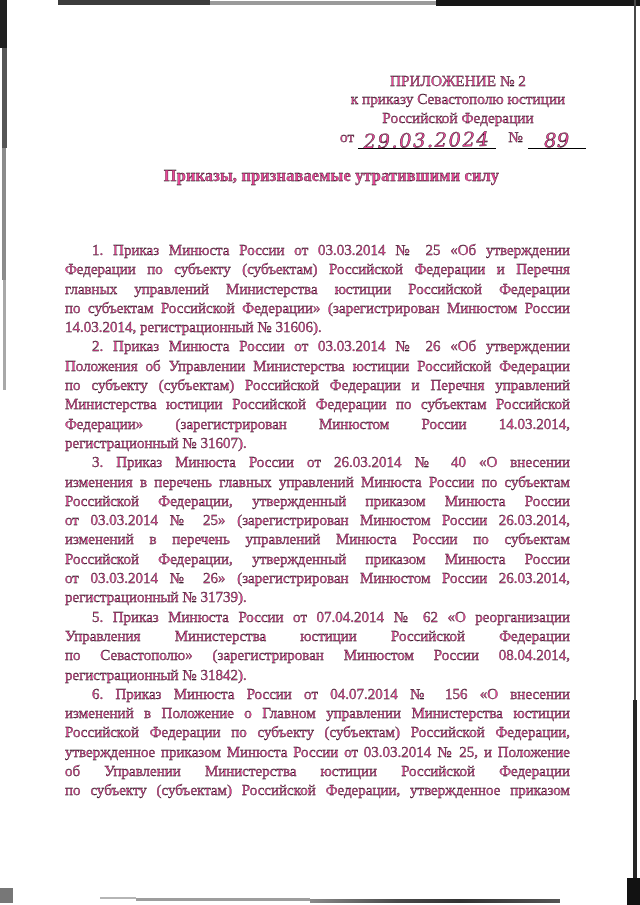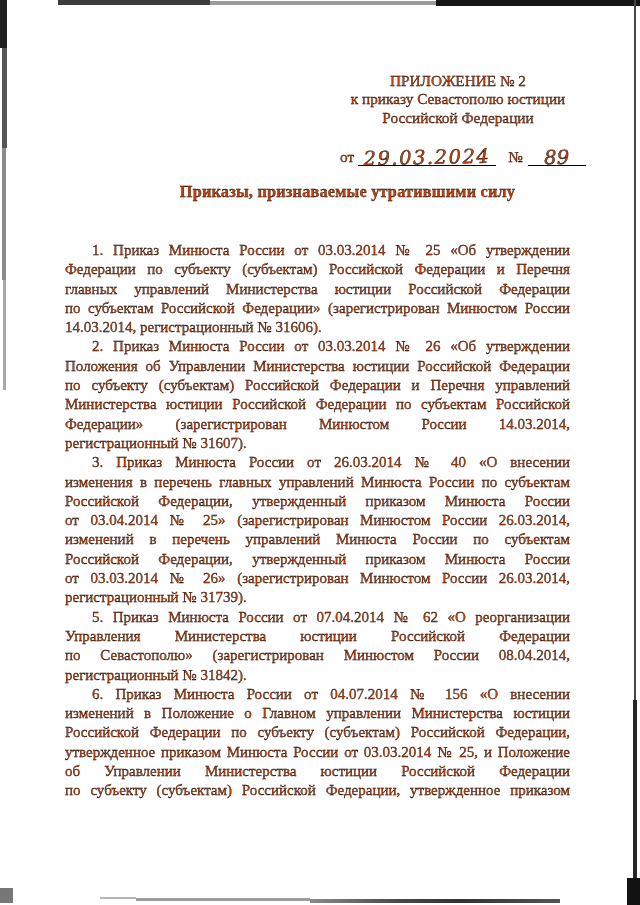--- a/index.html
+++ b/index.html
@@ -1,18 +1,18 @@
 <!DOCTYPE html>
 <html><head>
 <meta charset="utf-8">
 <style>
   html,body{margin:0;padding:0;background:#ffffff;}
   .page{
     position:relative;width:640px;height:905px;background:#fff;overflow:hidden;
-    font-family:"Liberation Serif",serif;color:#c2410c;
+    font-family:"Liberation Serif",serif;color:#ec4899;
     -webkit-text-stroke:0.3px #000;
   }
   
   .art{position:absolute;}
   .top-bar-a{left:58px;top:0;width:152px;height:5px;background:#3c3c3c;}
   .top-bar-b{left:210px;top:1px;width:226px;height:4px;background:#9a9a9a;}
   .top-bar-c{left:436px;top:0;width:204px;height:6px;background:#161616;}
   .left-strip-a{left:0;top:0;width:7px;height:48px;background:#1f1f1f;}
   .left-strip-b{left:2px;top:48px;width:5px;height:100px;background:#565656;}
   .left-strip-c{left:2px;top:148px;width:4px;height:132px;background:#8b8b8b;}
@@ -21,36 +21,36 @@
   .right-line-b{left:633px;top:700px;width:4px;height:205px;background:#262626;}
   .bottom-dots{left:100px;top:897px;width:36px;height:2px;background:#b5b5b5;}
   .bottom-seg-a{left:136px;top:898px;width:174px;height:3px;background:#9d9d9d;}
   .bottom-seg-b{left:310px;top:899px;width:250px;height:4px;background:linear-gradient(90deg,#8a8a8a,#4a4a4a 35%,#333 60%,#555);}
   .bottom-left-mark{left:0;top:888px;width:13px;height:15px;background:#777;}
   .bottom-right-mark{left:627px;top:878px;width:13px;height:27px;background:#121212;}
 
   
   .header{position:absolute;left:340px;top:72px;width:252px;font-size:15.3px;line-height:18.3px;}
   .hline{text-align:center;padding-right:16px;white-space:nowrap;}
-  .date-row{display:flex;align-items:flex-end;margin-top:15px;height:24px;}
+  .date-row{display:flex;align-items:flex-start;margin-top:1px;height:24px;}
   .u{border-bottom:1.6px solid #000;text-align:center;}
   .u-date{width:138px;margin-left:4px;}
   .np{margin-left:12px;}
   .u-num{width:58px;margin-left:5px;}
   .hw{
     display:block;font-family:"DejaVu Serif",serif;font-style:italic;
     font-size:19.5px;letter-spacing:1.5px;line-height:20px;
     transform:translateY(3px) rotate(-1.2deg);white-space:nowrap;
     -webkit-text-stroke:0.4px #000;
   }
   .hw-num{letter-spacing:0.5px;}
 
   
   .title{
-    position:absolute;left:65px;top:166px;width:505px;margin:16px;box-sizing:border-box;
+    position:absolute;left:65px;top:166px;width:505px;margin:0;box-sizing:border-box;
     padding-left:28px;text-align:center;font-size:16.3px;font-weight:bold;letter-spacing:0.2px;
   }
 
   
   .body{position:absolute;left:65px;top:205px;width:505px;font-size:15px;line-height:19.3px;margin-top:36px;}
   .line{text-align:justify;}
   .line.jl{text-align-last:justify;}
   .line.first{text-indent:27px;}
 </style>
 </head>
@@ -99,21 +99,21 @@
       <div class="line">14.03.2014, регистрационный № 31606).</div>
       <div class="line first jl">2. Приказ Минюста России от 03.03.2014 № 26 «Об утверждении</div>
       <div class="line jl">Положения об Управлении Министерства юстиции Российской Федерации</div>
       <div class="line jl">по субъекту (субъектам) Российской Федерации и Перечня управлений</div>
       <div class="line jl">Министерства юстиции Российской Федерации по субъектам Российской</div>
       <div class="line jl">Федерации» (зарегистрирован Минюстом России 14.03.2014,</div>
       <div class="line">регистрационный № 31607).</div>
       <div class="line first jl">3. Приказ Минюста России от 26.03.2014 № 40 «О внесении</div>
       <div class="line jl">изменения в перечень главных управлений Минюста России по субъектам</div>
       <div class="line jl">Российской Федерации, утвержденный приказом Минюста России</div>
-      <div class="line jl">от 03.04.2014 № 25» (зарегистрирован Минюстом России 26.03.2014,</div>
+      <div class="line jl">от 03.03.2014 № 25» (зарегистрирован Минюстом России 26.03.2014,</div>
       <div class="line jl">изменений в перечень управлений Минюста России по субъектам</div>
       <div class="line jl">Российской Федерации, утвержденный приказом Минюста России</div>
       <div class="line jl">от 03.03.2014 № 26» (зарегистрирован Минюстом России 26.03.2014,</div>
       <div class="line">регистрационный № 31739).</div>
       <div class="line first jl">5. Приказ Минюста России от 07.04.2014 № 62 «О реорганизации</div>
       <div class="line jl">Управления Министерства юстиции Российской Федерации</div>
       <div class="line jl">по Севастополю» (зарегистрирован Минюстом России 08.04.2014,</div>
       <div class="line">регистрационный № 31842).</div>
       <div class="line first jl">6. Приказ Минюста России от 04.07.2014 № 156 «О внесении</div>
       <div class="line jl">изменений в Положение о Главном управлении Министерства юстиции</div>

